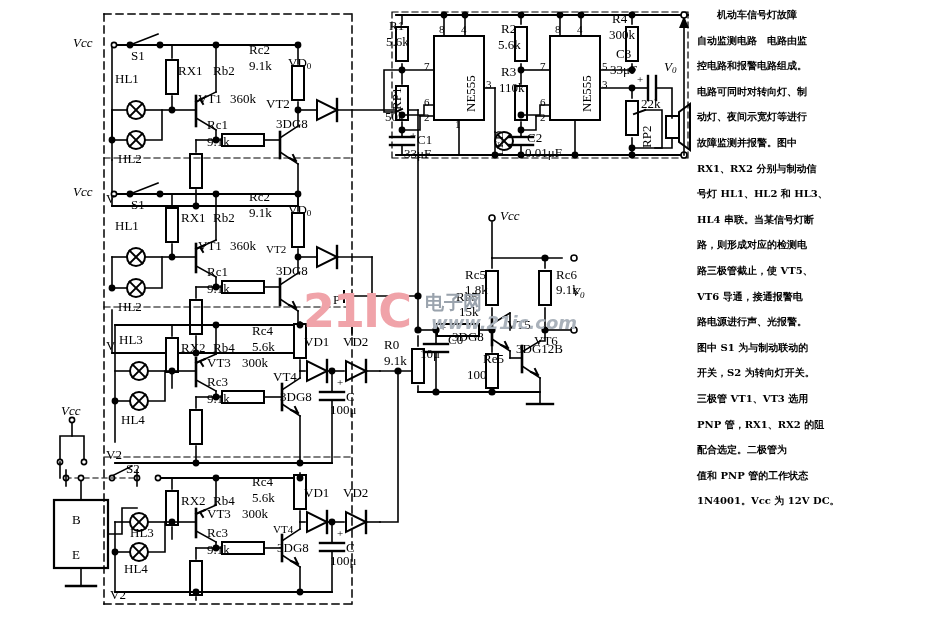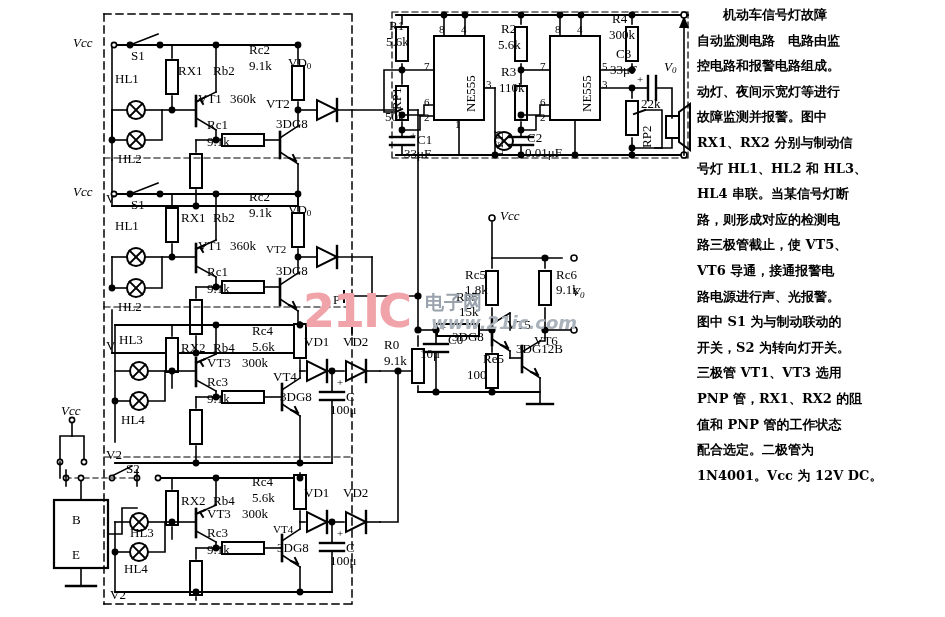--- a/index.html
+++ b/index.html
@@ -9,21 +9,21 @@
   svg{position:absolute;left:0;top:0;}
   .lbl{position:absolute;font-family:"Liberation Serif",serif;
        font-size:13px;line-height:1;white-space:nowrap;color:#000;}
   .lbl.sm{font-size:11px;}
   .lbl.it{font-style:italic;}
   .lbl.vert{transform:rotate(-90deg);transform-origin:0 0;}
   .sub{font-size:9px;vertical-align:-2px;}
   
   #desc{position:absolute;left:697px;top:2px;width:243px;
         font-family:"DejaVu Serif",serif;
-        font-size:13px;line-height:25.6px;
+        font-size:10px;line-height:25.6px;
         text-align:justify;color:#000;font-weight:700;}
   #desc .p1{text-indent:2em;}
   
   #wm{position:absolute;left:303px;top:286px;width:250px;height:58px;
       pointer-events:none;}
   #wm .big{position:absolute;left:0;top:-2px;font-family:"DejaVu Sans",sans-serif;
      font-weight:700;font-size:46px;color:#f0a3a9;letter-spacing:-2px;}
   #wm .cn{position:absolute;left:122px;top:4px;font-family:"DejaVu Sans",sans-serif;
      font-weight:700;font-size:19px;color:#9aa3ad;}
   #wm .url{position:absolute;left:128px;top:26px;font-family:"DejaVu Sans",sans-serif;
@@ -650,31 +650,32 @@
 <div id="wm">
   <div class="big">21IC</div>
   <div class="cn">电子网</div>
   <div class="url">www.21ic.com</div>
 </div>
 
 <div id="desc">
       <div class="p1">机动车信号灯故障</div>
       <div>自动监测电路　电路由监</div>
       <div>控电路和报警电路组成。</div>
+      <div>电路可同时对转向灯、制</div>
       <div>动灯、夜间示宽灯等进行</div>
       <div>故障监测并报警。图中</div>
       <div>RX1、RX2 分别与制动信</div>
       <div>号灯 HL1、HL2 和 HL3、</div>
       <div>HL4 串联。当某信号灯断</div>
       <div>路，则形成对应的检测电</div>
       <div>路三极管截止，使 VT5、</div>
       <div>VT6 导通，接通报警电</div>
       <div>路电源进行声、光报警。</div>
       <div>图中 S1 为与制动联动的</div>
       <div>开关，S2 为转向灯开关。</div>
       <div>三极管 VT1、VT3 选用</div>
       <div>PNP 管，RX1、RX2 的阻</div>
+      <div>配合选定。二极管为</div>
       <div>值和 PNP 管的工作状态</div>
-      <div>配合选定。二极管为</div>
       <div>1N4001。Vcc 为 12V DC。</div>
     </div>
 
 </div>
 
 </body></html>

